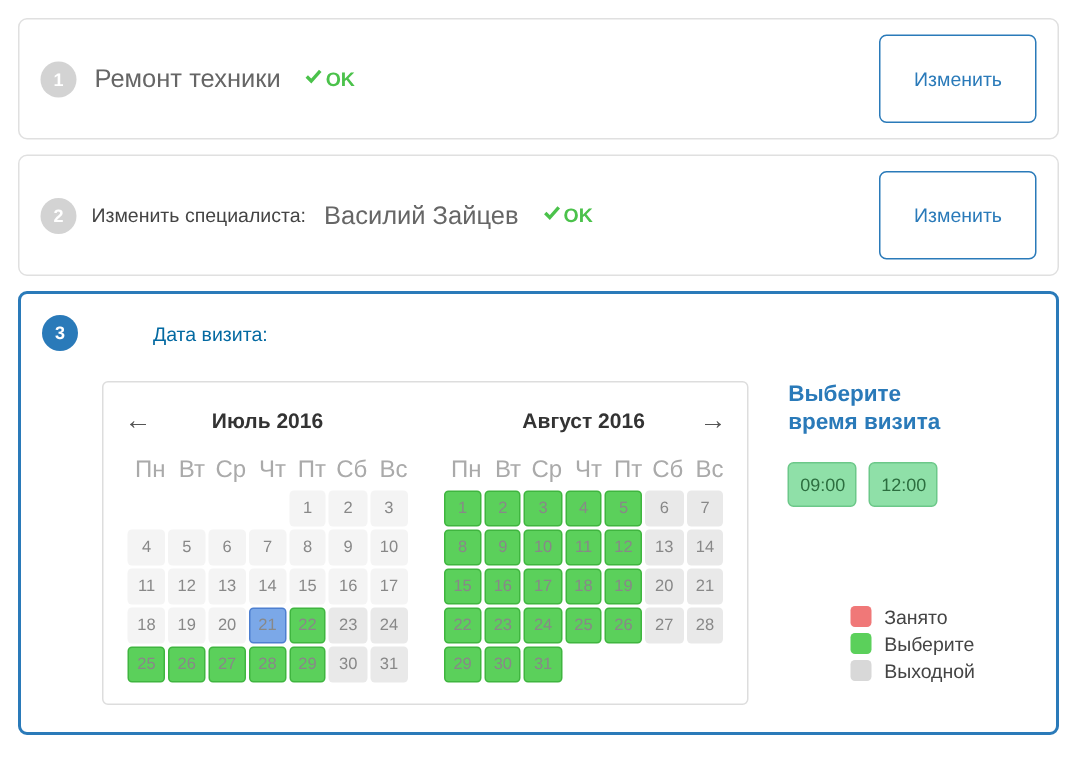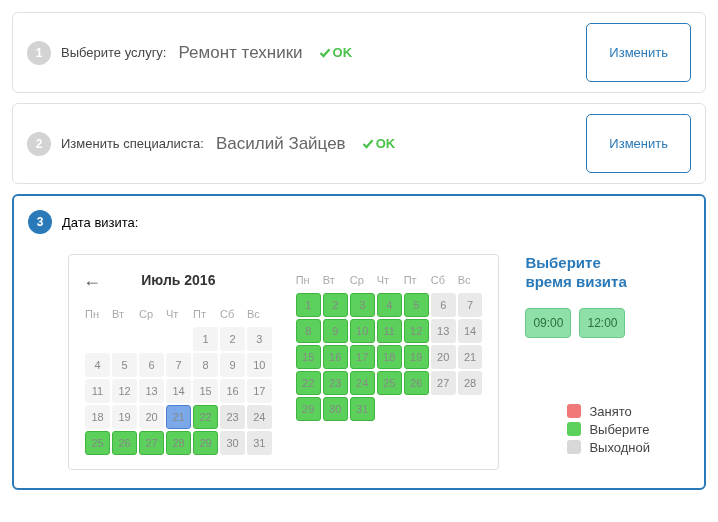--- a/index.html
+++ b/index.html
@@ -2,36 +2,36 @@
 <html><head>
 <meta charset="utf-8">
 <style>
 * { box-sizing: border-box; margin: 0; padding: 0; }
 body { font-family: "Helvetica Neue", Arial, sans-serif; font-size: 13px; background: #fff; padding: 12px; color: #333; }
 .step { border: 1px solid #e0e0e0; border-radius: 6px; padding: 10px 14px; margin-bottom: 10px; display: flex; align-items: center; gap: 10px; position: relative; }
 .step.active { border: 2px solid #2a7ab9; }
 .step-num { width: 24px; height: 24px; border-radius: 50%; background: #d3d3d3; color: #fff; display: flex; align-items: center; justify-content: center; font-size: 12px; font-weight: 600; flex-shrink: 0; }
 .step-num.active { background: #2a7ab9; }
 .step-label { color: #444; font-size: 13px; }
-.step-label.blue { color: #000000; font-weight: 500; }
+.step-label.blue { color: #0369a1; font-weight: 500; margin-left: 40px; }
 .step-val { color: #666; font-size: 17px; margin-left: 2px; }
-.ok { color: #4bc24b; font-weight: 600; font-size: 13px; margin-left: 6px; display: inline-flex; align-items: center; gap: 2px; }
+.ok { color: #4bc24b; font-weight: 600; font-size: 13px; margin-left: 6px; display: inline-flex; align-items: flex-start; gap: 2px; }
 .change-btn { border: 1px solid #2a7ab9; color: #2a7ab9; background: #fff; border-radius: 5px; padding: 21px 22px; font-size: 13px; cursor: pointer; margin-left: auto; }
 .step-body { padding: 14px 40px 18px 40px; display: flex; gap: 26px; width: 100%; align-items: flex-start; }
 .step.active { display: block; padding: 14px 14px 0px 14px; }
 .step.active .step-head { display: flex; align-items: center; gap: 10px; margin-bottom: 6px; }
 .calendar-box { border: 1px solid #ddd; border-radius: 4px; padding: 12px 14px; display: flex; gap: 20px; }
 .month { }
 .month-head { display: flex; align-items: center; justify-content: center; position: relative; height: 26px; margin-bottom: 8px; }
 .month-title { font-weight: 700; font-size: 14px; color: #333; }
 .nav-arr { position: absolute; font-size: 18px; color: #555; cursor: pointer; user-select: none; }
 .nav-arr.left { left: 0; }
 .nav-arr.right { right: 0; }
 table.cal { border-collapse: separate; border-spacing: 2px; }
-table.cal th { width: 28px; height: 22px; font-size: 11px; color: #aaa; font-weight: 500; text-align: left; }
+table.cal th { width: 28px; height: 22px; font-size: 16px; color: #aaa; font-weight: 500; text-align: right; }
 table.cal td { width: 28px; height: 24px; text-align: center; font-size: 11px; border-radius: 3px; color: #888; }
 .d-past { background: #f4f4f4; color: #ccc; }
 .d-off { background: #e9e9e9; color: #bbb; }
 .d-free { background: #5bd05b; color: #fff; cursor: pointer; border: 1px solid #3fb53f; }
 .d-sel { background: #7ba8e8; color: #fff; border: 1px solid #4d7fd0; cursor: pointer; }
 .d-empty { background: transparent; }
 .side { flex: 1; }
 .side-title { color: #2a7ab9; font-size: 15px; font-weight: 600; line-height: 1.25; margin-bottom: 16px; }
 .slots { display: flex; gap: 8px; flex-wrap: wrap; }
 .slot { background: #8fe0a8; border: 1px solid #6cc889; color: #2c6e3f; border-radius: 4px; padding: 7px 7px; font-size: 12px; cursor: pointer; }
@@ -41,21 +41,20 @@
 .sw-busy { background: #f07878; }
 .sw-free { background: #5bd05b; }
 .sw-off { background: #d8d8d8; }
 .check-icon { width: 12px; height: 12px; }
 </style>
 </head>
 <body>
 
 <div class="step">
   <div class="step-num">1</div>
-  <span class="step-label">Выберите услугу:</span>
   <span class="step-val">Ремонт техники</span>
   <span class="ok">
     <svg class="check-icon" viewBox="0 0 16 16">
         <path fill="none" stroke="#4bc24b" stroke-width="3" d="M2 8 l4 4 l8 -9"></path>
       </svg>
     <span>OK</span>
   </span>
   <button class="change-btn">Изменить</button>
 </div>
 
@@ -139,20 +138,24 @@
                 <td class="d-free">27</td>
                 <td class="d-free">28</td>
                 <td class="d-free">29</td>
                 <td class="d-off">30</td>
                 <td class="d-off">31</td>
               </tr>
             </tbody>
           </table>
       </div>
       <div class="month">
+        <div class="month-head">
+          <span class="month-title">Август 2016</span>
+          <span class="nav-arr right">→</span>
+        </div>
         <table class="cal">
             <thead>
               <tr>
                 <th>Пн</th>
                 <th>Вт</th>
                 <th>Ср</th>
                 <th>Чт</th>
                 <th>Пт</th>
                 <th>Сб</th>
                 <th>Вс</th>

